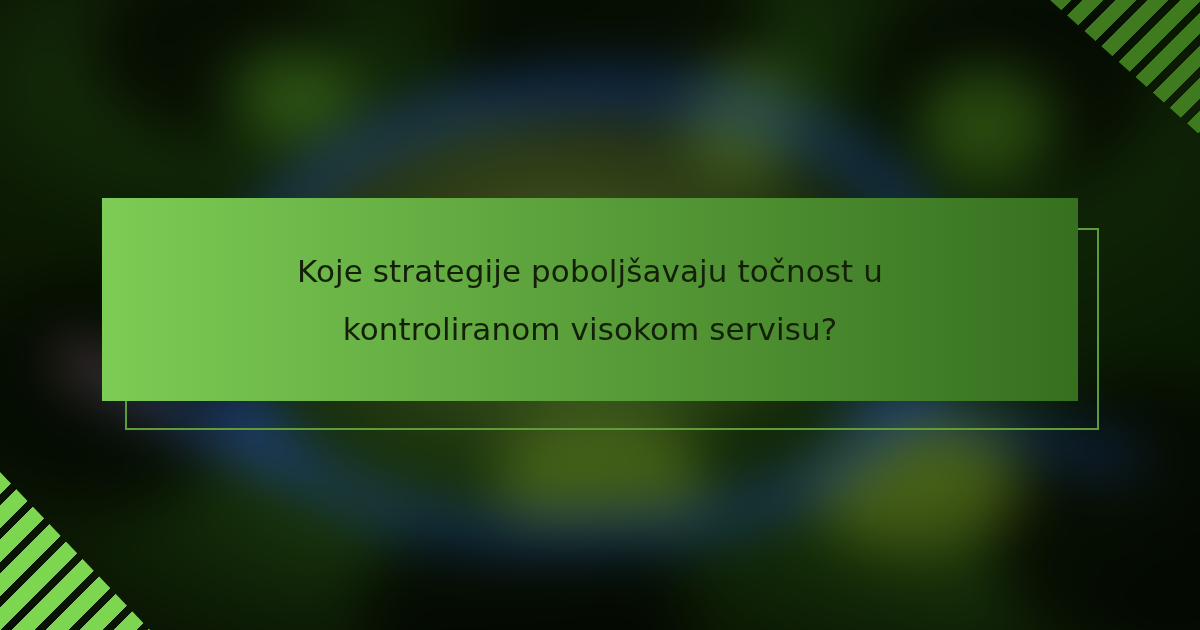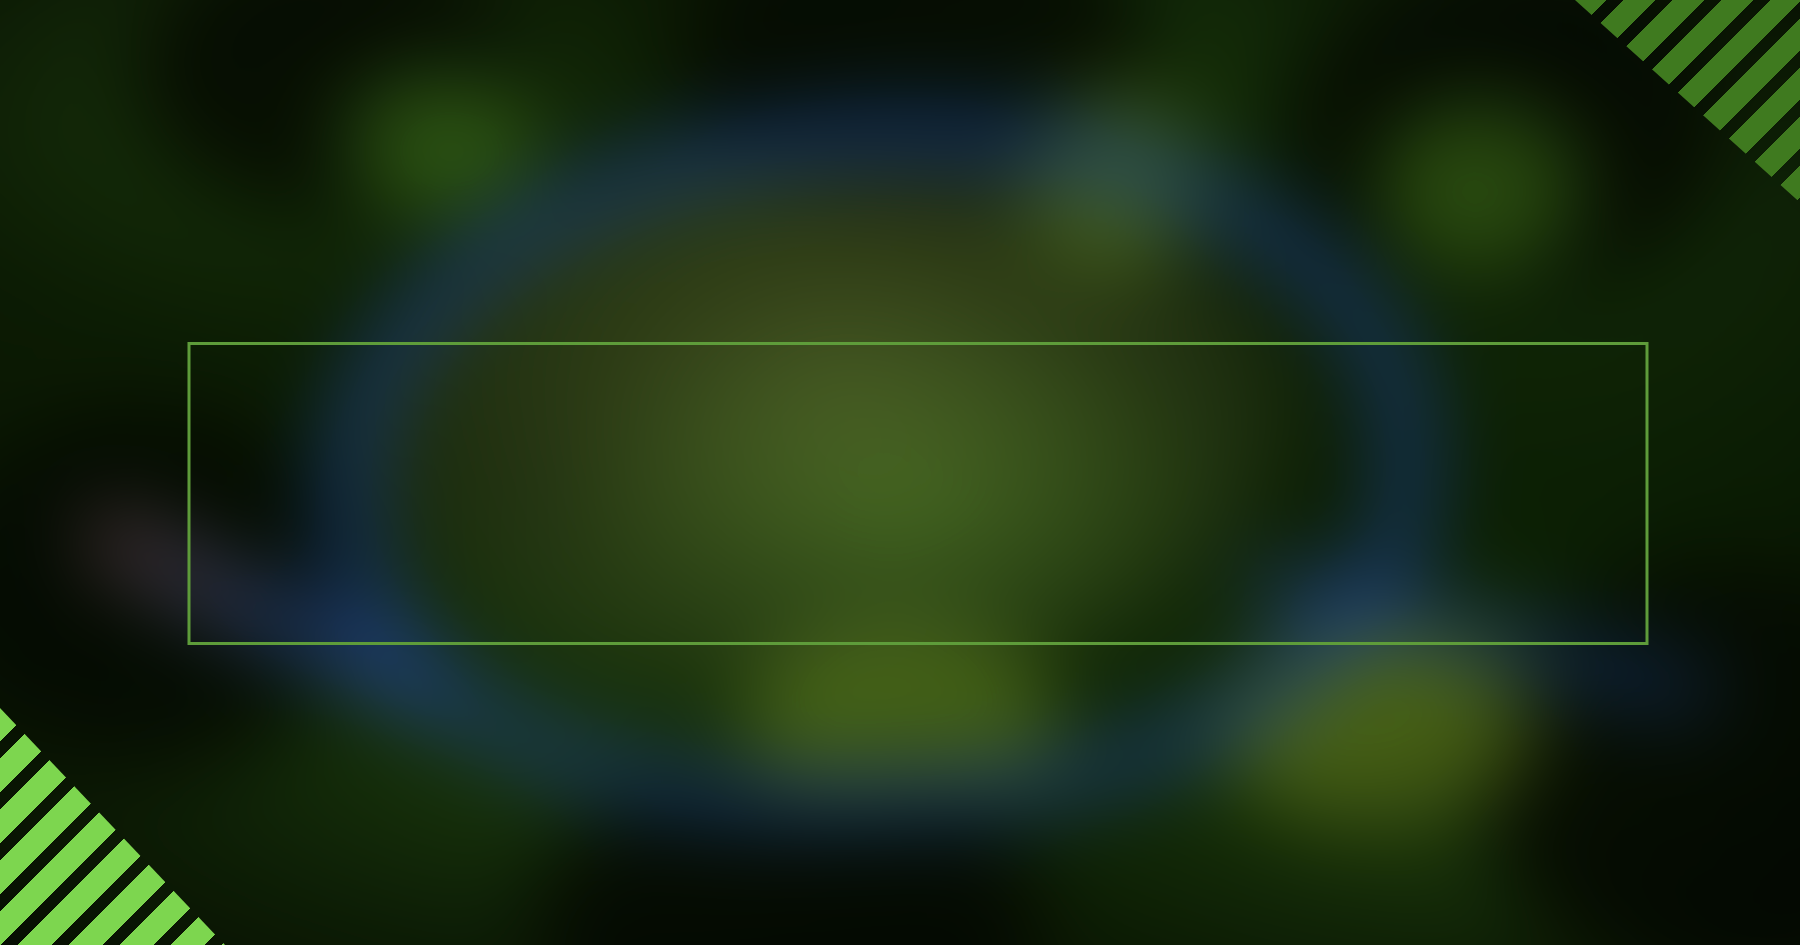--- a/index.html
+++ b/index.html
@@ -221,14 +221,17 @@
 
   <div class="corner corner-tr">
     <div class="corner-inner" style="--c: #3f7a1f;"></div>
   </div>
   <div class="corner corner-bl">
     <div class="corner-inner" style="--c: #7DD64F;"></div>
   </div>
 
   <div class="outline-frame" style="--frame: #5e9c3a;"></div>
 
+  <div class="card" style="--g1: #7DCC55; --g2: #36701F; --tx: #141f08;">
+    <h1 class="headline">Koje strategije poboljšavaju točnost u kontroliranom visokom servisu?</h1>
+  </div>
 
 </div>
 
 </body></html>

